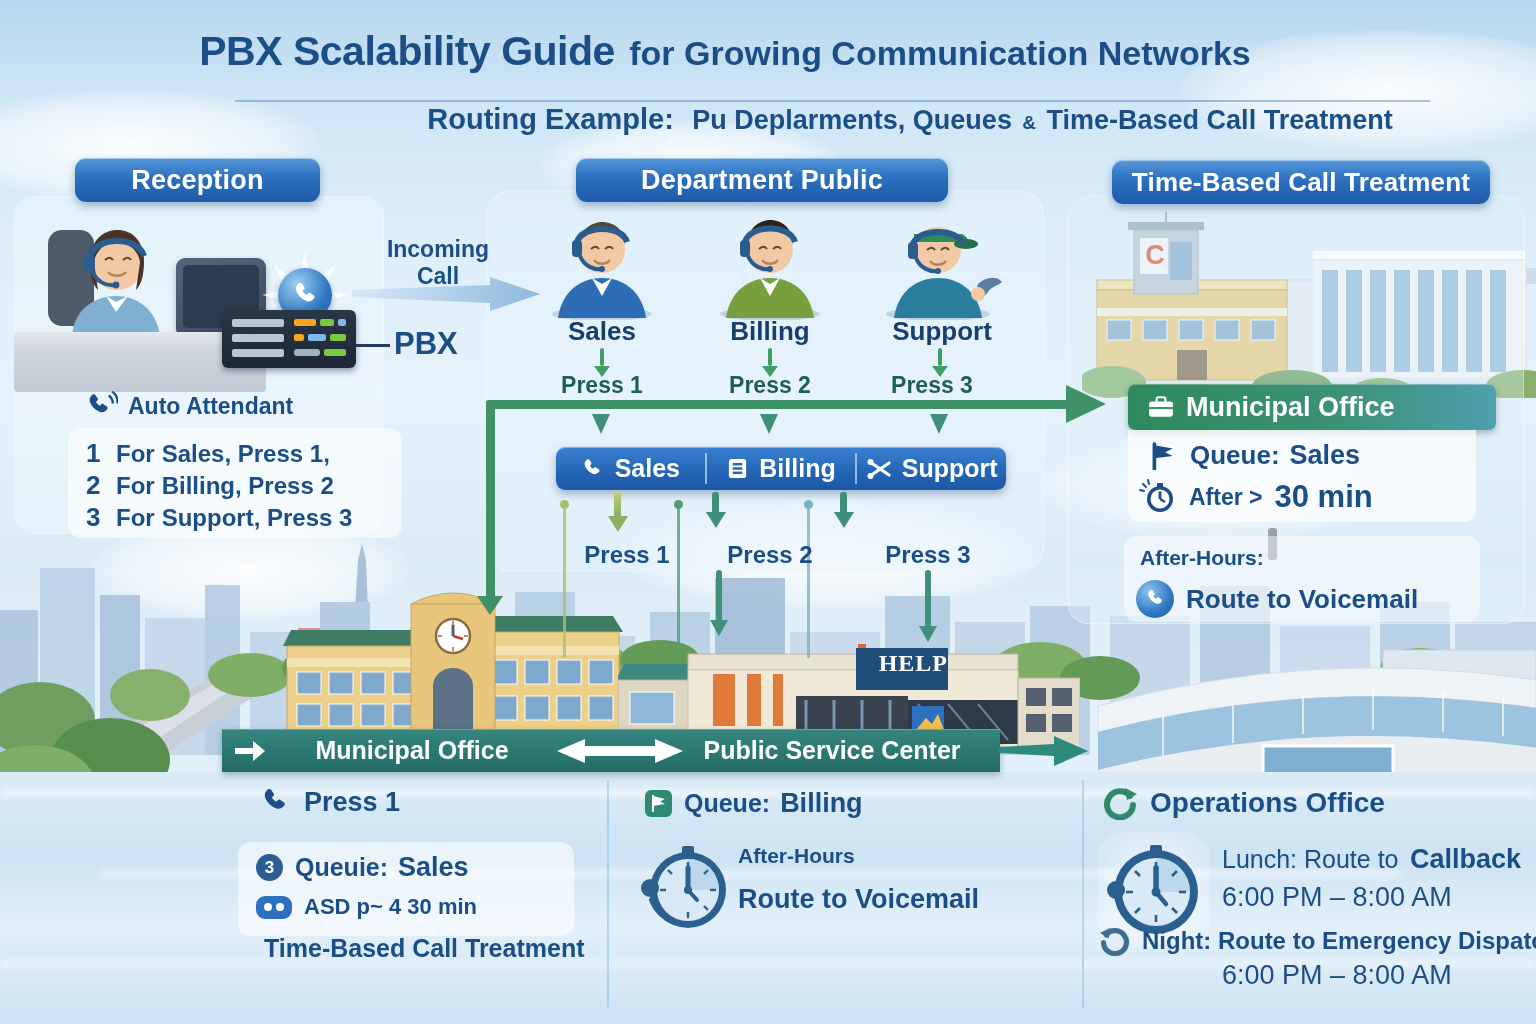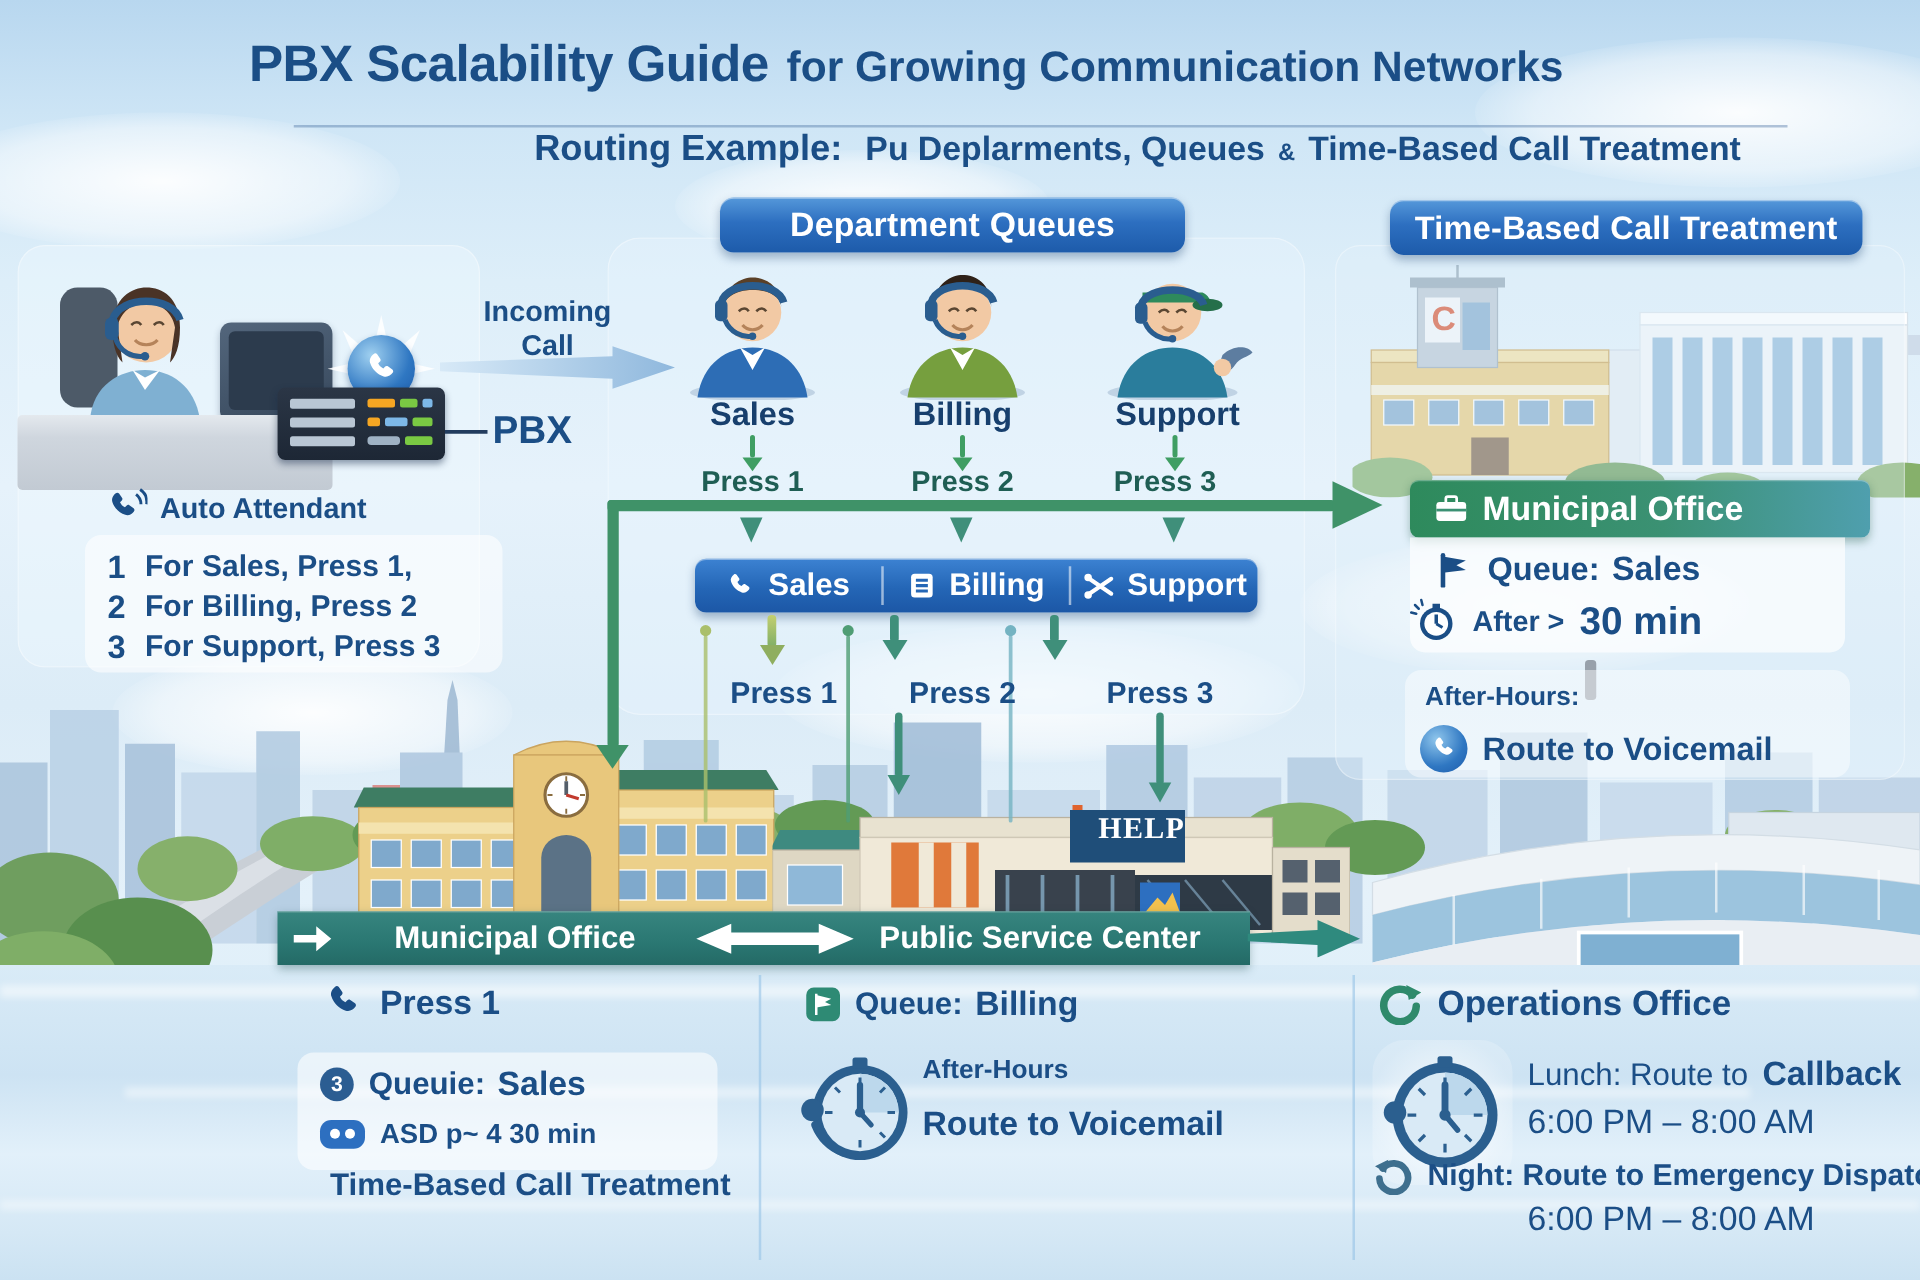--- a/index.html
+++ b/index.html
@@ -254,21 +254,22 @@
     <span class="navy b" style="font-size:29px;">Routing Example:</span>
     <span class="navy" style="font-size:27px;font-weight:600;margin-left:14px;">Pu Deplarments, Queues</span>
     <span class="navy" style="font-size:19px;font-weight:600;margin-left:6px;">&amp;</span>
     <span class="navy" style="font-size:27px;font-weight:600;margin-left:6px;">Time-Based Call Treatment</span>
   </div>
 
   <div class="panel" style="left:14px;top:196px;width:370px;height:338px;"></div>
   <div class="panel" style="left:486px;top:190px;width:558px;height:382px;background:rgba(230,244,252,.45);border-radius:26px;"></div>
   <div class="panel" style="left:1068px;top:196px;width:456px;height:428px;background:rgba(224,240,250,.38);border-radius:20px;"></div>
 
-  <div class="badge" style="left:576px;top:158px;width:372px;">Department Queues</div>
+  <div class="badge" style="left:75px;top:158px;width:245px;">Reception</div>
+  <div class="badge" style="left:576px;top:158px;width:372px;">Department Public</div>
   <div class="badge" style="left:1112px;top:160px;width:378px;font-size:26px;">Time-Based Call Treatment</div>
 
   <svg class="abs" style="left:20px;top:212px;" width="170" height="125" viewBox="0 0 170 125">
     <rect x="28" y="18" width="46" height="96" rx="14" fill="#4d5a68"></rect>
     <rect x="20" y="60" width="14" height="40" rx="6" fill="#3c4türk8" opacity="0"></rect>
     <path d="M52,124 C54,96 76,84 96,84 C116,84 136,96 140,124 Z" fill="#7fb0d2"></path>
     <path d="M86,84 L96,100 L108,84 L96,90 Z" fill="#ffffff"></path>
     <circle cx="97" cy="52" r="26" fill="#f2c9a4"></circle>
     <path d="M70,50 C70,26 86,18 97,18 C110,18 124,26 124,50 C124,66 120,74 116,78 L120,50 C118,38 108,30 97,30 C86,30 76,38 74,50 L78,78 C72,72 70,62 70,50 Z" fill="#4a3326"></path>
     <path d="M70,44 C76,24 118,24 124,44" stroke="#2a5d8f" stroke-width="6" fill="none"></path>
@@ -496,21 +497,21 @@
   </div>
   <div class="card" style="left:1128px;top:430px;width:348px;height:92px;border-radius:0 0 12px 12px;background:rgba(255,255,255,.68);">
     <div class="rowflex" style="left:22px;top:10px;gap:14px;">
       <svg width="26" height="28" viewBox="0 0 24 26">
           <path d="M4,2 L4,25" stroke="#1b4e86" stroke-width="3.4" stroke-linecap="round"></path>
           <path d="M4,3 L21,6 L14,9.5 L21,13 L4,15 Z" fill="#1b4e86"></path>
         </svg>
       <span class="navy" style="font-size:26px;font-weight:600;">Queue:</span>
       <span class="navy b" style="font-size:27px;margin-left:-4px;">Sales</span>
     </div>
-    <div class="rowflex" style="left:0;top:48px;gap:12px;">
+    <div class="rowflex" style="left:11px;top:48px;gap:12px;">
       <svg width="38" height="38" viewBox="0 0 38 38">
         <g stroke="#1b4e86" stroke-width="2" stroke-linecap="round">
             <line x1="4" y1="6" x2="7" y2="9"></line>
             <line x1="9" y1="2" x2="10" y2="6"></line>
             <line x1="1" y1="12" x2="5" y2="13"></line>
           </g>
         <circle cx="21" cy="21" r="13" fill="#1b4e86"></circle>
           <circle cx="21" cy="21" r="9.5" fill="#ffffff"></circle>
         <line x1="21" y1="21" x2="21" y2="13.5" stroke="#1b4e86" stroke-width="2.8"></line>
           <line x1="21" y1="21" x2="26" y2="24" stroke="#1b4e86" stroke-width="2.4"></line>

